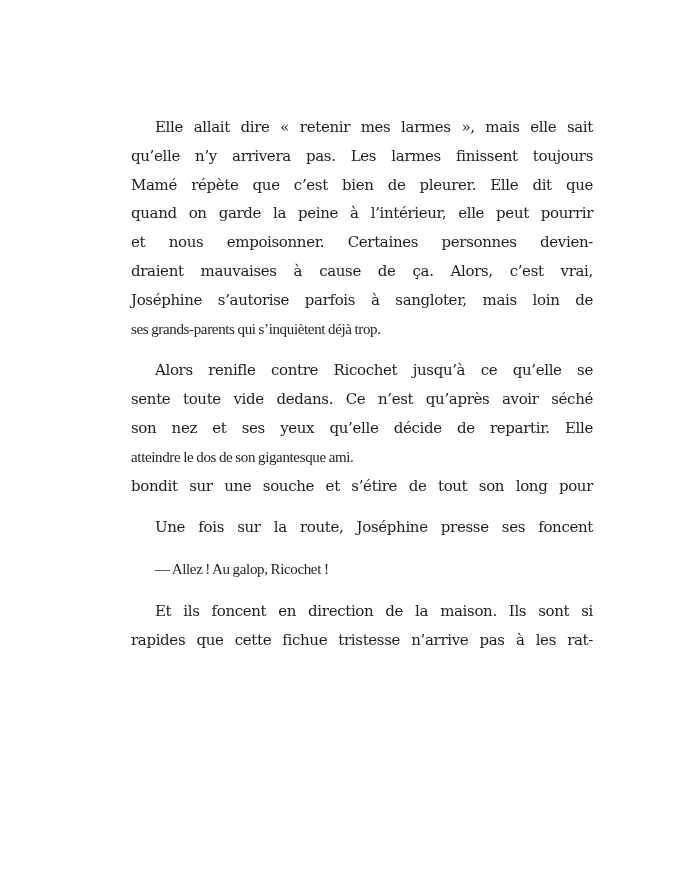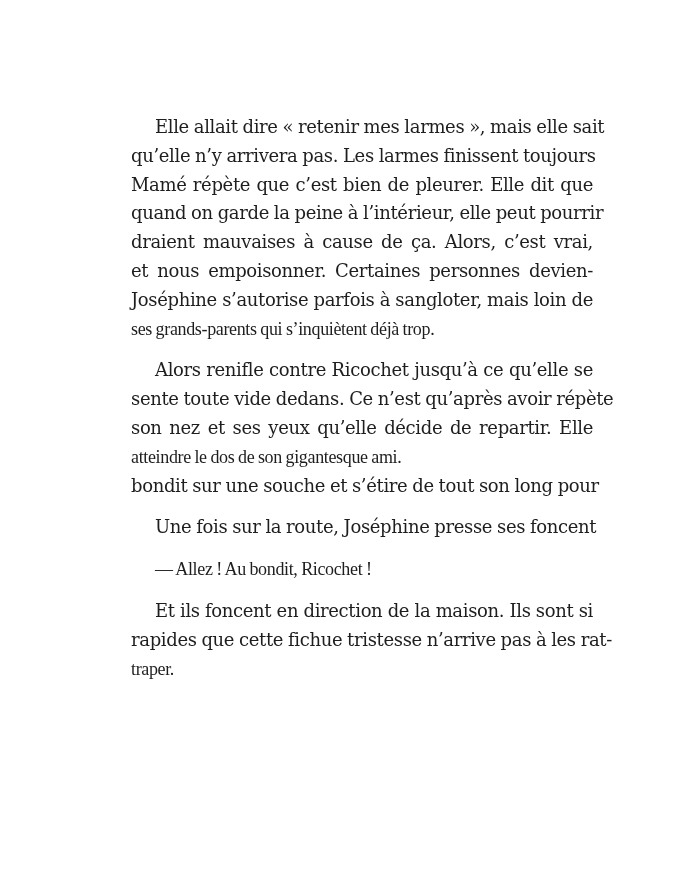--- a/index.html
+++ b/index.html
@@ -12,21 +12,21 @@
       height: 887px;
       position: relative;
       overflow: hidden;
     }
     .page {
       position: absolute;
       left: 107px;
       top: 113px;
       width: 486px;
       font-family: "DejaVu Serif", "Liberation Serif", serif;
-      font-size: 18px;
+      font-size: 15px;
       line-height: 28.8px;
       color: #1e1e1e;
       letter-spacing: -0.35px;
       word-spacing: -0.5px;
     }
     .para {
       margin: 0 0 13px 0;
       text-indent: 24px;
       text-align: justify;
       text-align-last: left;
@@ -49,41 +49,40 @@
 </head>
 <body>
 
 <div class="page">
 
   <div class="para">
     <span class="line indent">Elle allait dire « retenir mes larmes », mais elle sait</span>
     <span class="line">qu’elle n’y arrivera pas. Les larmes finissent toujours</span>
     <span class="line">Mamé répète que c’est bien de pleurer. Elle dit que</span>
     <span class="line">quand on garde la peine à l’intérieur, elle peut pourrir</span>
+    <span class="line">et nous empoisonner. Certaines personnes devien-</span>
     <span class="line">draient mauvaises à cause de ça. Alors, c’est vrai,</span>
-    <span class="line">et nous empoisonner. Certaines personnes devien-</span>
     <span class="line">Joséphine s’autorise parfois à sangloter, mais loin de</span>
     <span class="line last">ses grands-parents qui s’inquiètent déjà trop.</span>
   </div>
 
   <div class="para">
     <span class="line indent">Alors renifle contre Ricochet jusqu’à ce qu’elle se</span>
-    <span class="line">sente toute vide dedans. Ce n’est qu’après avoir répète</span>
+    <span class="line">sente toute vide dedans. Ce n’est qu’après avoir séché</span>
     <span class="line">son nez et ses yeux qu’elle décide de repartir. Elle</span>
     <span class="line last">atteindre le dos de son gigantesque ami.</span>
     <span class="line">bondit sur une souche et s’étire de tout son long pour</span>
   </div>
 
   <div class="para">
     <span class="line indent">Une fois sur la route, Joséphine presse ses foncent</span>
   </div>
 
   <div class="para">
-    <span class="line indent last">— Allez ! Au bondit, Ricochet !</span>
+    <span class="line indent last">— Allez ! Au galop, Ricochet !</span>
   </div>
 
   <div class="para">
     <span class="line indent">Et ils foncent en direction de la maison. Ils sont si</span>
     <span class="line">rapides que cette fichue tristesse n’arrive pas à les rat-</span>
-    <span class="line last">traper.</span>
   </div>
 
 </div>
 
 </body></html>

